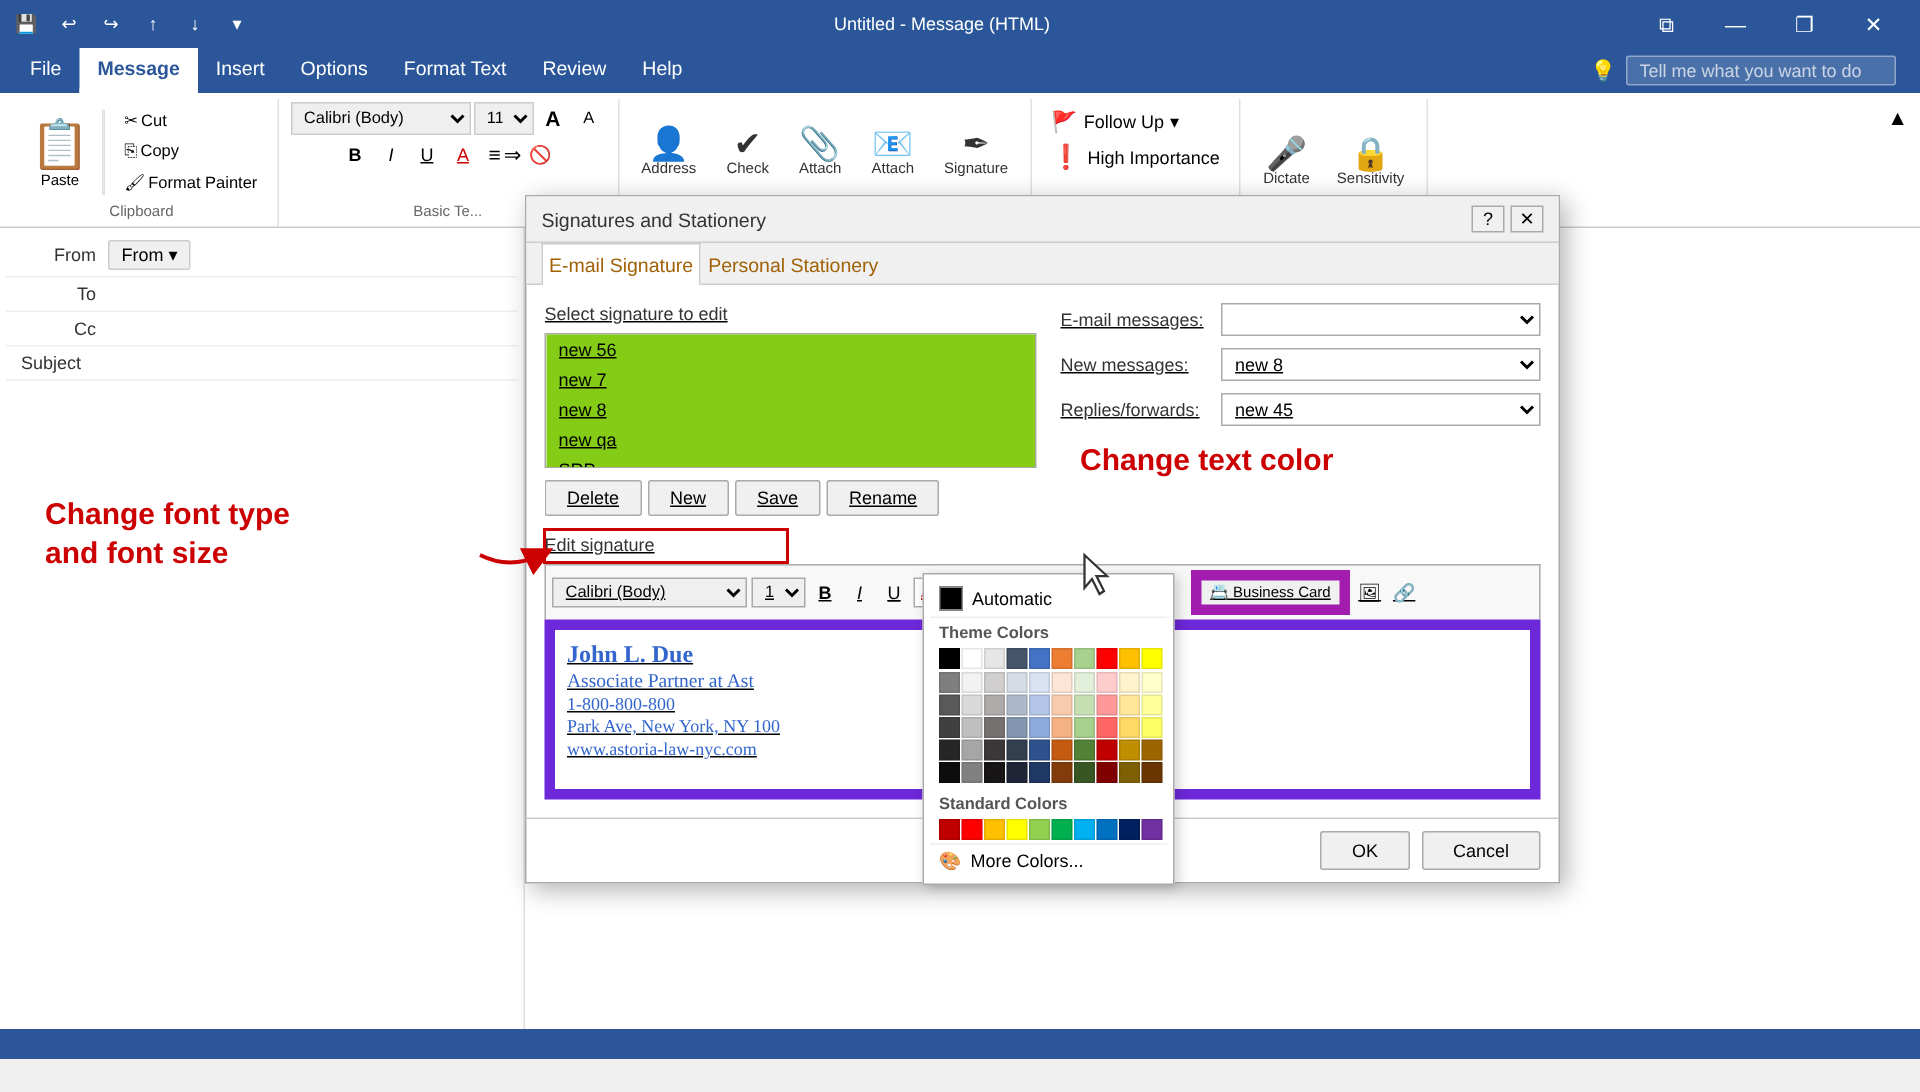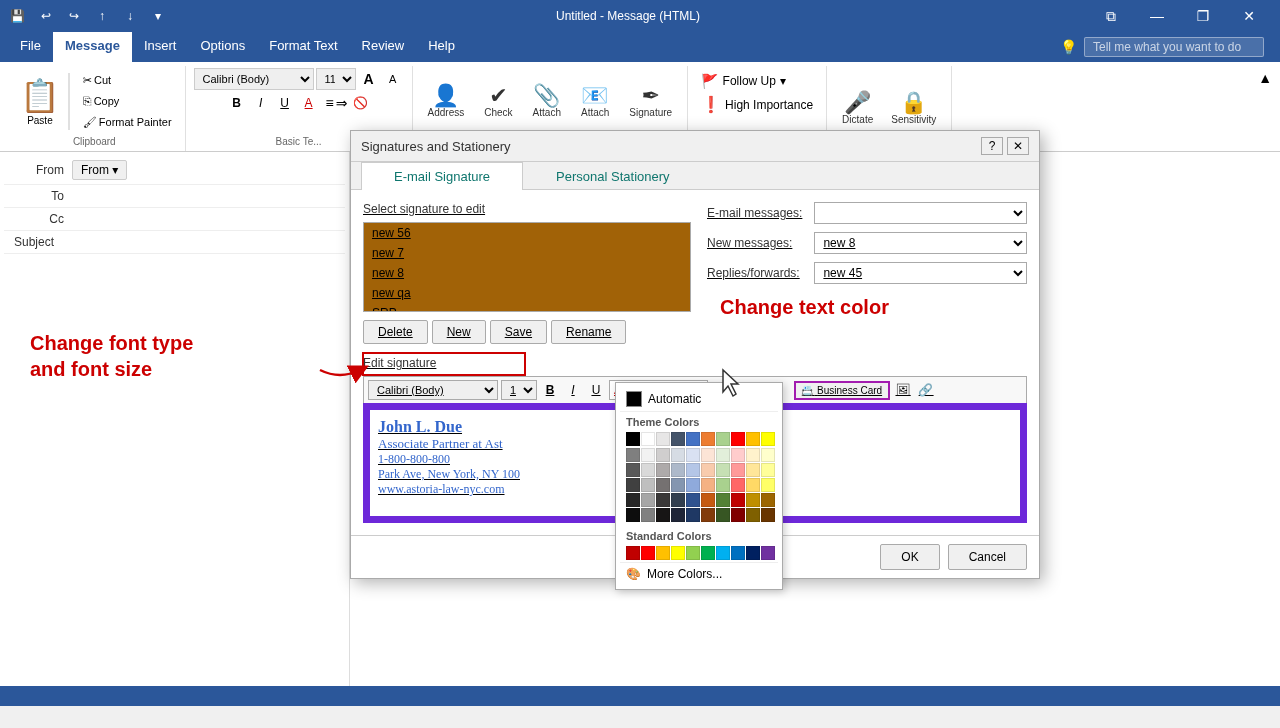--- a/index.html
+++ b/index.html
@@ -141,38 +141,38 @@
     .dialog-btn-ctrl {
       width: 22px; height: 18px; background: #f0f0f0; border: 1px solid #aaa;
       cursor: pointer; font-size: 12px; display: flex; align-items: center; justify-content: center;
     }
 
     .dialog-tabs {
       display: flex; border-bottom: 1px solid #ccc; padding: 0 10px;
       background: #f0f0f0;
     }
     .dialog-tab {
-      padding: 6px 32px; cursor: pointer; font-size: 13px; color: #0f766e;
+      padding: 6px 4px; cursor: pointer; font-size: 13px; color: #a16207;
       border: 1px solid transparent; border-bottom: none; margin-bottom: -1px;
     }
     .dialog-tab.active {
       background: white; border-color: #ccc; border-bottom-color: white;
     }
 
     .dialog-body { padding: 12px; text-decoration: underline; }
 
     
     .sig-columns { display: flex; gap: 16px; }
     .sig-left { flex: 1; }
     .sig-right { width: 320px; }
 
     .sig-section-label { font-size: 12px; color: #333; margin-bottom: 6px; }
     .sig-list {
       border: 1px solid #aaa; height: 90px; overflow-y: auto;
-      background: #a16207;
+      background: #84cc16;
     }
     .sig-list-item {
       padding: 3px 8px; font-size: 12px; cursor: pointer;
     }
 
     .sig-buttons { display: flex; gap: 4px; margin-top: 8px; }
     .sig-btn {
       padding: 4px 14px; font-size: 12px; border: 1px solid #aaa;
       background: #f0f0f0; cursor: pointer; border-radius: 2px;
     }
@@ -517,21 +517,21 @@
         <span class="edit-fmt-btn" style="text-decoration:underline;">U</span>
         <div class="color-dropdown-btn">
           <span style="font-size:11px; text-decoration:underline; color:#cc0000;">A</span>
           <span style="font-size:14px; font-weight:bold;">Automatic</span>
           <span style="font-size:9px;">▼</span>
         </div>
         <span style="margin-left:4px;">|</span>
         <span class="edit-fmt-btn">≡</span>
         <span class="edit-fmt-btn">☰</span>
         <span class="edit-fmt-btn">≡</span>
-        <button style="font-size:10px; padding:2px 6px; border:2px solid #a21caf; background:#f0f0f0; cursor:pointer; margin-left:4px;">
+        <button style="font-size:10px; padding:2px 6px; border:7px solid #a21caf; background:#f0f0f0; cursor:pointer; margin-left:4px;">
           <span>📇</span>
           <span>Business Card</span>
         </button>
         <span class="edit-fmt-btn">🖼</span>
         <span class="edit-fmt-btn">🔗</span>
       </div>
       <div class="edit-sig-area">
         <div class="sig-name">John L. Due</div>
         <div class="sig-title">Associate Partner at Ast</div>
         <div class="sig-phone">1-800-800-800</div>

